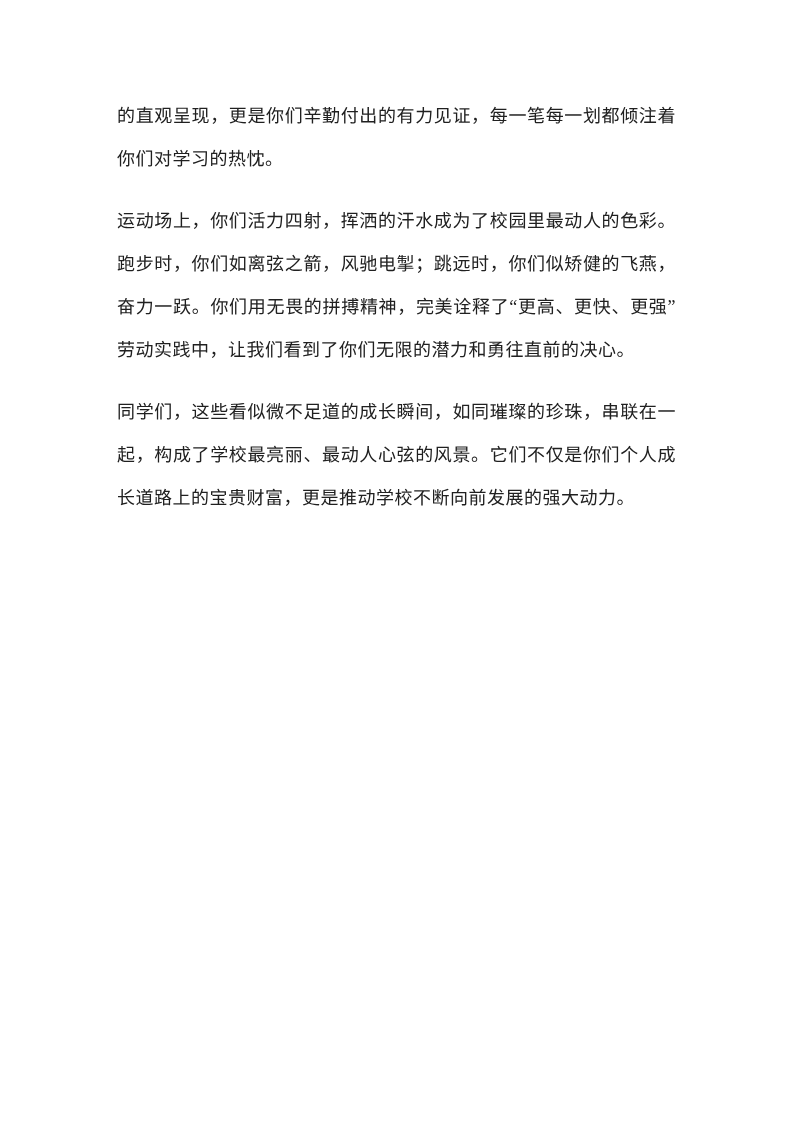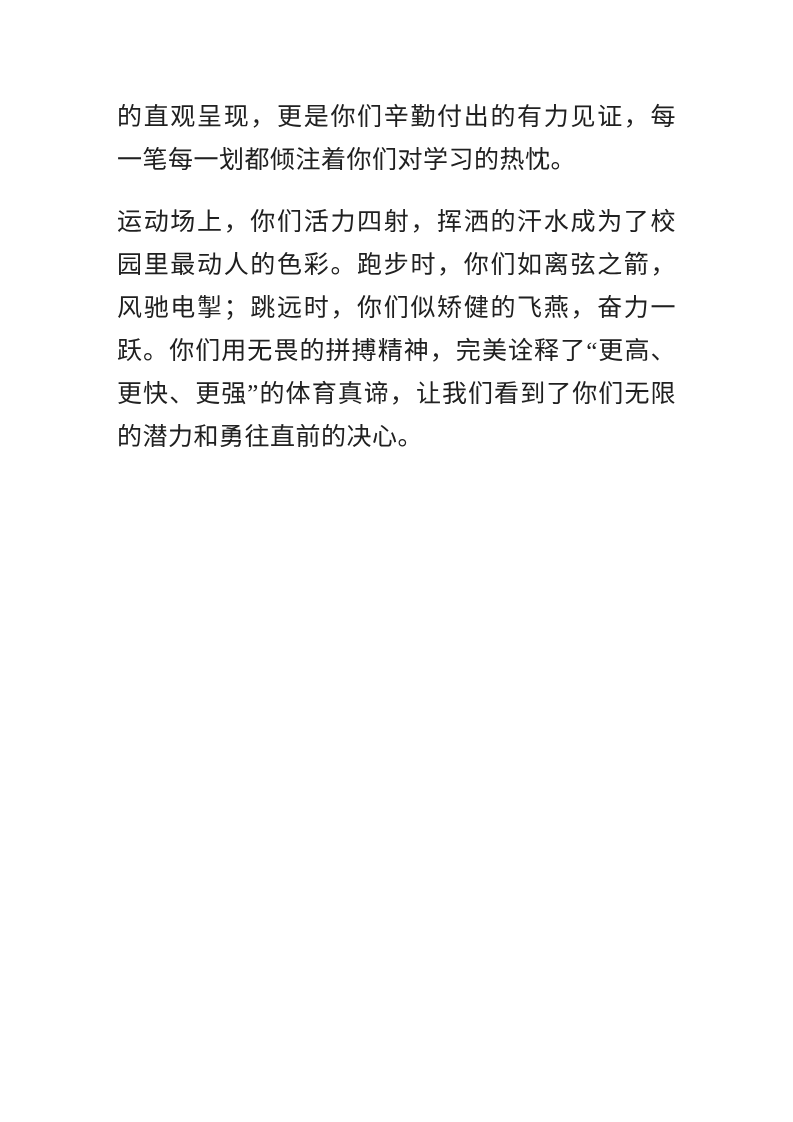--- a/index.html
+++ b/index.html
@@ -12,29 +12,30 @@
     width: 793px;
     height: 1122px;
     background: #ffffff;
     overflow: hidden;
     box-sizing: border-box;
     padding: 95px 117px 0 117px;
     font-family: "Liberation Serif", "DejaVu Serif", serif;
   }
   .doc-paragraph {
     margin: 0 0 19px 0;
-    font-size: 25px;
+    font-size: 18px;
     line-height: 43px;
     letter-spacing: 0.5px;
     color: #202020;
     text-align: justify;
     text-align-last: left;
     word-break: break-all;
     overflow-wrap: break-word;
   }
 </style>
 </head>
 <body>
 
 <div class="page">
   <p class="doc-paragraph">的直观呈现，更是你们辛勤付出的有力见证，每一笔每一划都倾注着你们对学习的热忱。</p>
-  <p class="doc-paragraph">运动场上，你们活力四射，挥洒的汗水成为了校园里最动人的色彩。跑步时，你们如离弦之箭，风驰电掣；跳远时，你们似矫健的飞燕，奋力一跃。你们用无畏的拼搏精神，完美诠释了“更高、更快、更强”的体育真谛，让我们看到了你们无限的潜力和勇往直前的决心。</p>
+  <p class="doc-paragraph">运动场上，你们活力四射，挥洒的汗水成为了校园里最动人的色彩。跑步时，你们如离弦之箭，风驰电掣；跳远时，你们似矫健的飞燕，奋力一跃。你们用无畏的拼搏精神，完美诠释了“更高、更快、更强”劳动实践中，让我们看到了你们无限的潜力和勇往直前的决心。</p>
+  <p class="doc-paragraph">同学们，这些看似微不足道的成长瞬间，如同璀璨的珍珠，串联在一起，构成了学校最亮丽、最动人心弦的风景。它们不仅是你们个人成长道路上的宝贵财富，更是推动学校不断向前发展的强大动力。</p>
 </div>
 
 </body></html>

